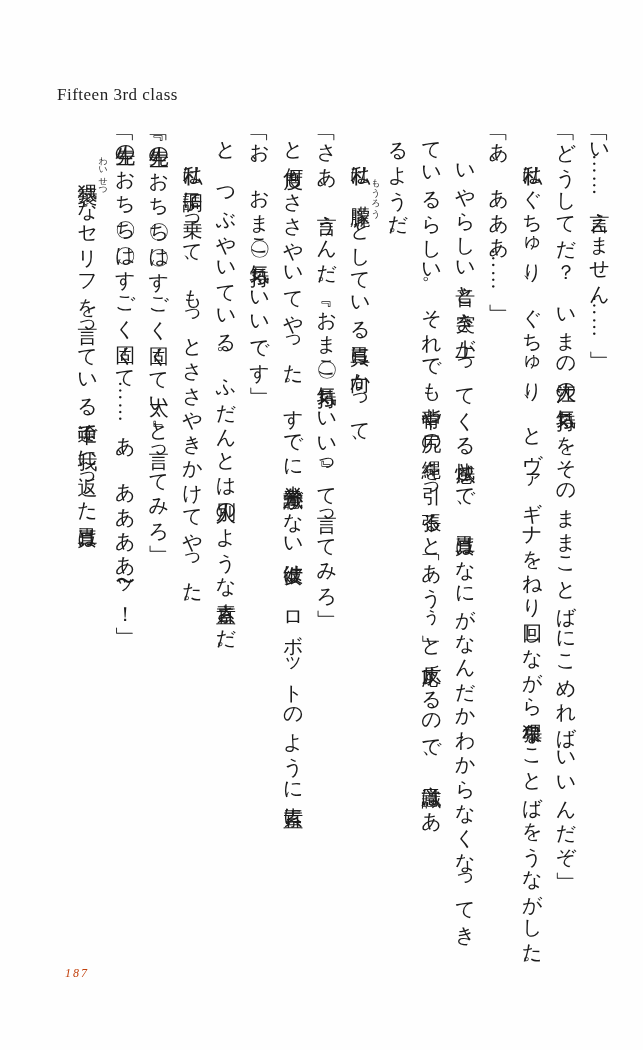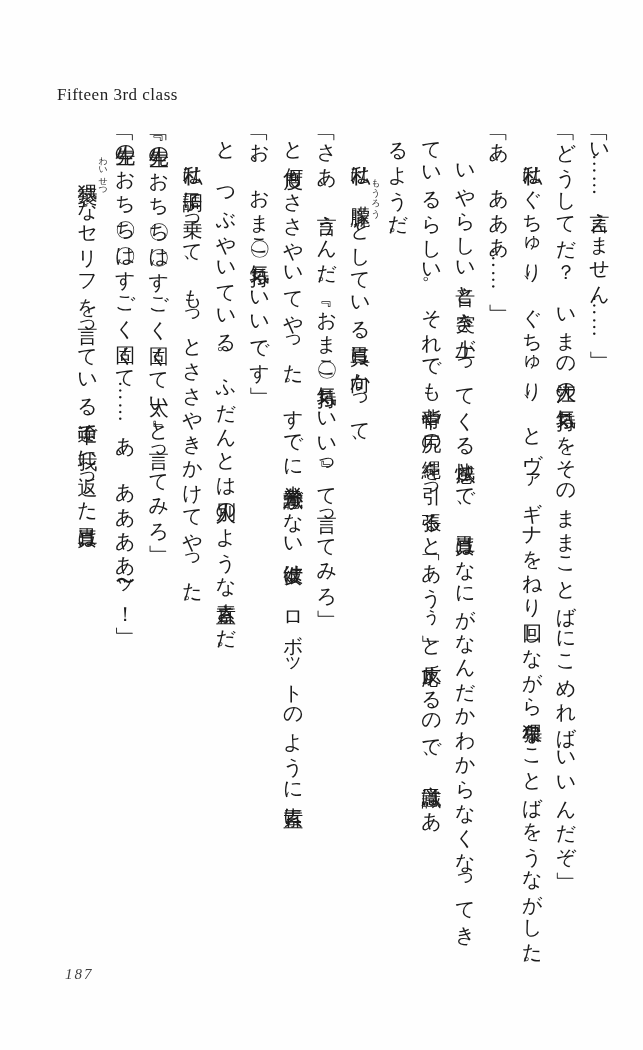--- a/index.html
+++ b/index.html
@@ -50,24 +50,24 @@
   }
   rt {
     font-size: 9px;
     letter-spacing: 0;
     color: #2a2a2a;
   }
   .page-number {
     position: absolute;
     left: 65px;
     top: 966px;
-    font-size: 15px;
+    font-size: 12px;
     font-style: italic;
     letter-spacing: 2px;
-    color: #404040;
+    color: #c2410c;
   }
 </style>
 </head>
 <body>
 
 <div class="page">
   <div class="running-header">Fifteen 3rd class</div>
 
   <div class="text-block" id="text-block">
       <p>「い……言えません……」</p>

